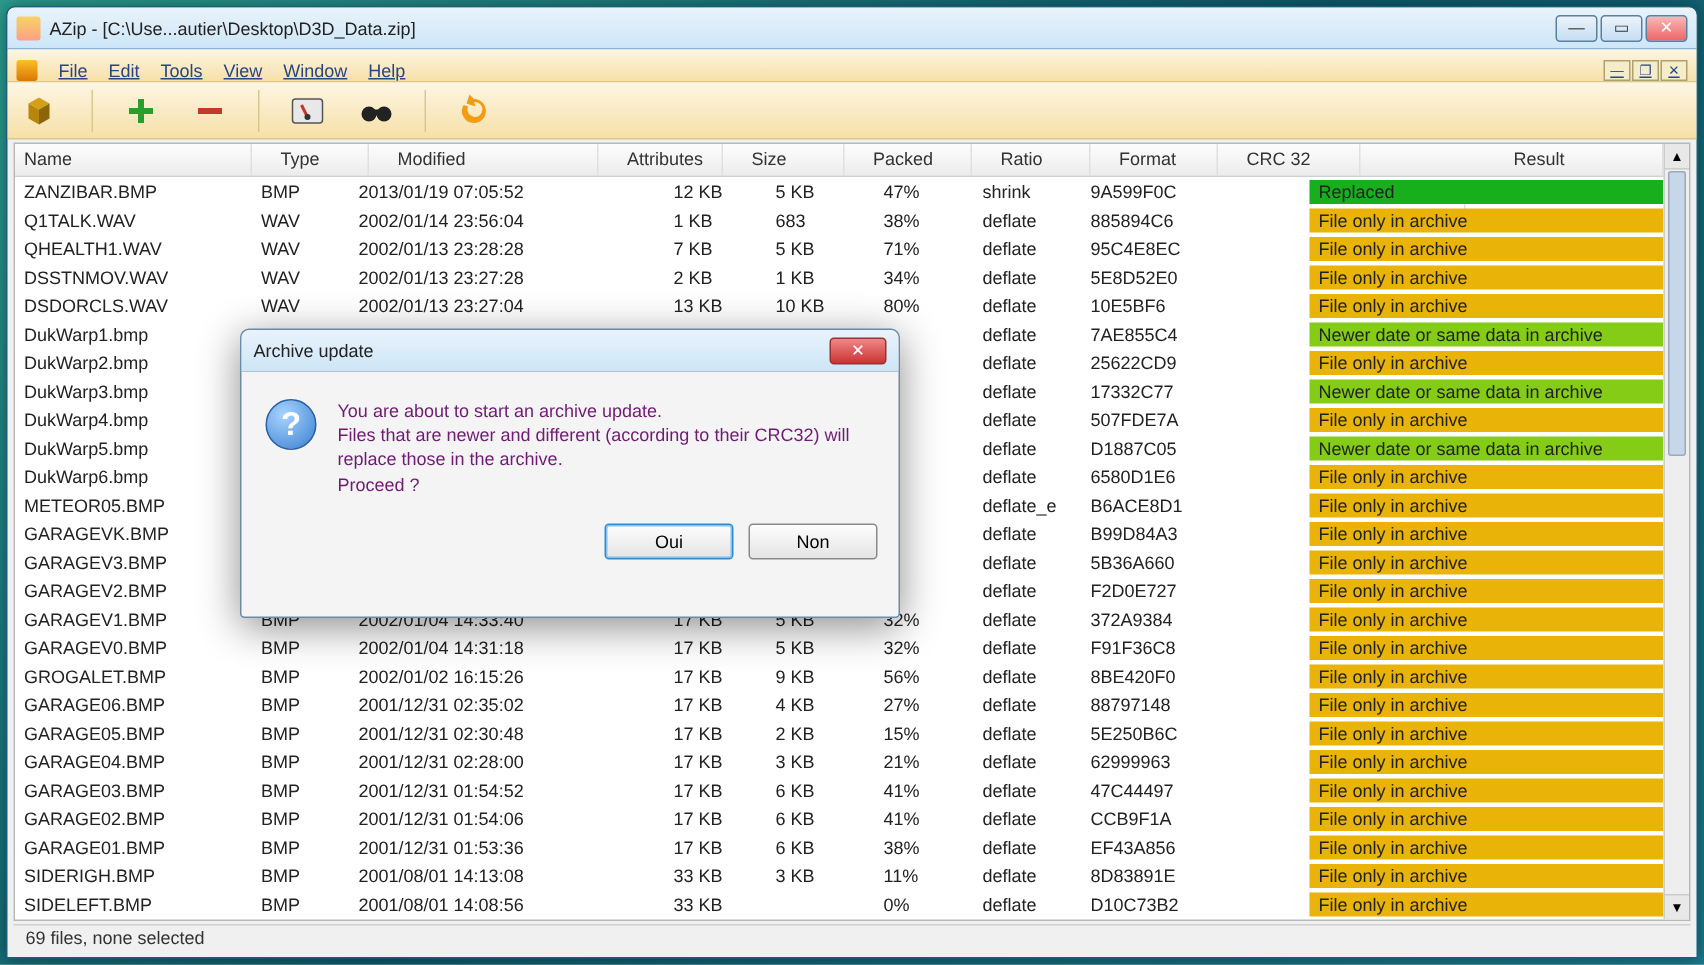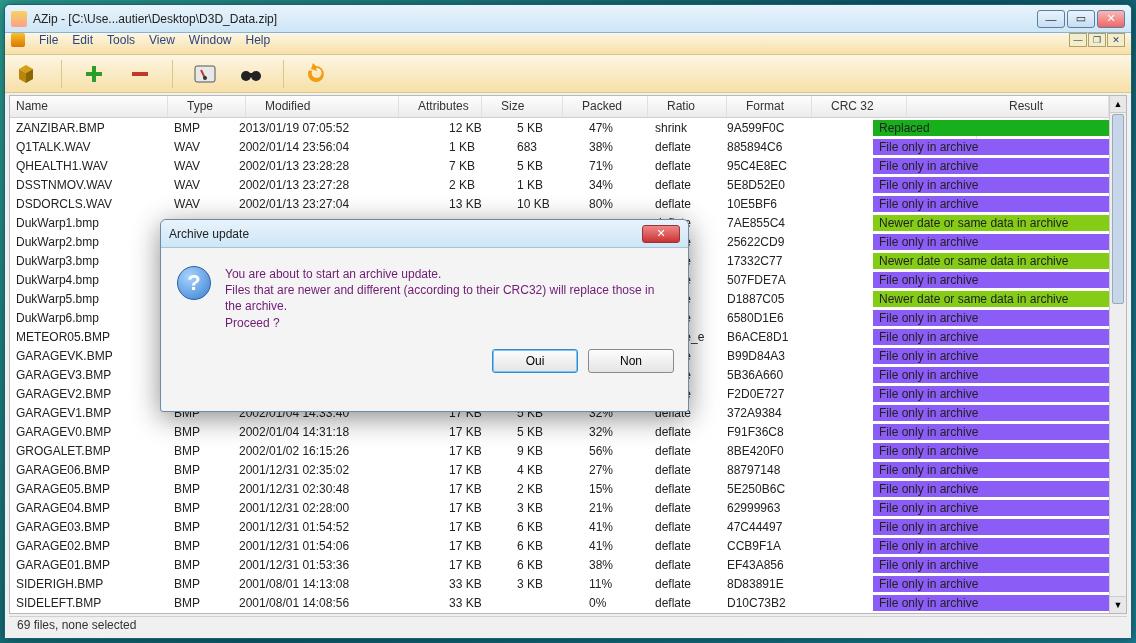--- a/index.html
+++ b/index.html
@@ -16,22 +16,23 @@
   display: flex; align-items: center; padding: 0 6px; border-bottom: 1px solid #8ab3d1;
 }
 .titlebar .icon { width: 16px; height: 16px; margin-right: 6px; background: linear-gradient(#f6d365, #fda085); border-radius: 2px; }
 .titlebar .title { flex: 1; color: #222; font-size: 12px; }
 .winbtns { display: flex; gap: 2px; }
 .winbtn { width: 28px; height: 18px; border: 1px solid #5a7fa0; border-radius: 3px; background: linear-gradient(#eaf3fb, #c7def2); display: flex; align-items: center; justify-content: center; font-size: 11px; color: #333; cursor: pointer; }
 .winbtn.close { background: linear-gradient(#f8b8b8, #e66); color: #fff; }
 
 .menubar {
   height: 22px; background: linear-gradient(#fdf6e3, #f7e0a8);
-  display: flex; align-items: flex-start; padding: 0 6px; gap: 14px; color: #2a4580;
+  display: flex; align-items: flex-end; padding: 0 6px; gap: 14px; color: #2a4580;
   border-bottom: 1px solid #d8c98a;
+  text-decoration: underline;
 }
 .menubar .cube { width: 14px; height: 14px; background: linear-gradient(#fbbf24, #d97706); border-radius: 2px; }
 .menubar span { cursor: pointer; }
 .mdi-btns { margin-left: auto; display: flex; gap: 1px; }
 .mdi-btn { width: 18px; height: 14px; border: 1px solid #b0a070; background: #f5ecc8; display: flex; align-items: center; justify-content: center; font-size: 9px; cursor: pointer; }
 
 .toolbar {
   height: 38px; background: linear-gradient(#fdf6e3, #f7e0a8);
   display: flex; align-items: center; padding: 0 10px; gap: 18px;
   border-bottom: 1px solid #d8c98a;
@@ -60,28 +61,28 @@
 .c-attr { width: 70px; }
 .c-size { width: 68px; }
 .c-packed { width: 72px; }
 .c-ratio { width: 66px; }
 .c-format { width: 72px; }
 .c-crc { width: 82px; }
 .c-path { width: 57px; margin-top: 39px; }
 .c-result { flex: 1; margin-left: 13px; }
 
 .result-replaced { background: #17b01c; color: #fff; }
-.result-only { background: #8b5cf6; color: #000; }
+.result-only { background: #eab308; color: #000; }
 .result-newer { background: #84cc16; color: #000; }
 
 .statusbar { position: absolute; left: 4px; right: 4px; bottom: 4px; height: 18px; background: #f0f0f0; padding: 1px 8px; color: #333; font-size: 12px; border-top: 1px solid #d0d0d0; }
 
 
 .modal {
-  position: absolute; left: 160px; top: 219px; width: 529px; height: 193px;
+  position: absolute; left: 160px; top: 219px; width: 440px; height: 193px;
   background: #f4f4f4; border: 1px solid #6b8aa5; border-radius: 6px 6px 3px 3px;
   box-shadow: 0 6px 28px rgba(0,0,0,.45);
 }
 .modal .mtitle { height: 28px; background: linear-gradient(#e9f3fb, #cde6f7); border-radius: 6px 6px 0 0; display: flex; align-items: center; padding: 0 8px; border-bottom: 1px solid #a8c4da; }
 .modal .mtitle span { flex: 1; color: #222; }
 .modal .mclose { width: 38px; height: 18px; background: linear-gradient(#e88, #c33); border: 1px solid #933; border-radius: 3px; color: #fff; display: flex; align-items: center; justify-content: center; font-size: 11px; cursor: pointer; }
 .modal .mbody { padding: 18px 16px 10px 16px; display: flex; gap: 14px; }
 .modal .qicon { width: 34px; height: 34px; border-radius: 50%; background: radial-gradient(circle at 35% 30%, #a8d4ff, #3a7fd0); display: flex; align-items: center; justify-content: center; color: #fff; font-size: 22px; font-weight: bold; border: 1px solid #2a5fa0; flex-shrink: 0; }
 .modal .mtext { color: #701a75; line-height: 1.35; }
 .modal .mbtns { display: flex; justify-content: flex-end; gap: 10px; padding: 8px 14px 14px; }

